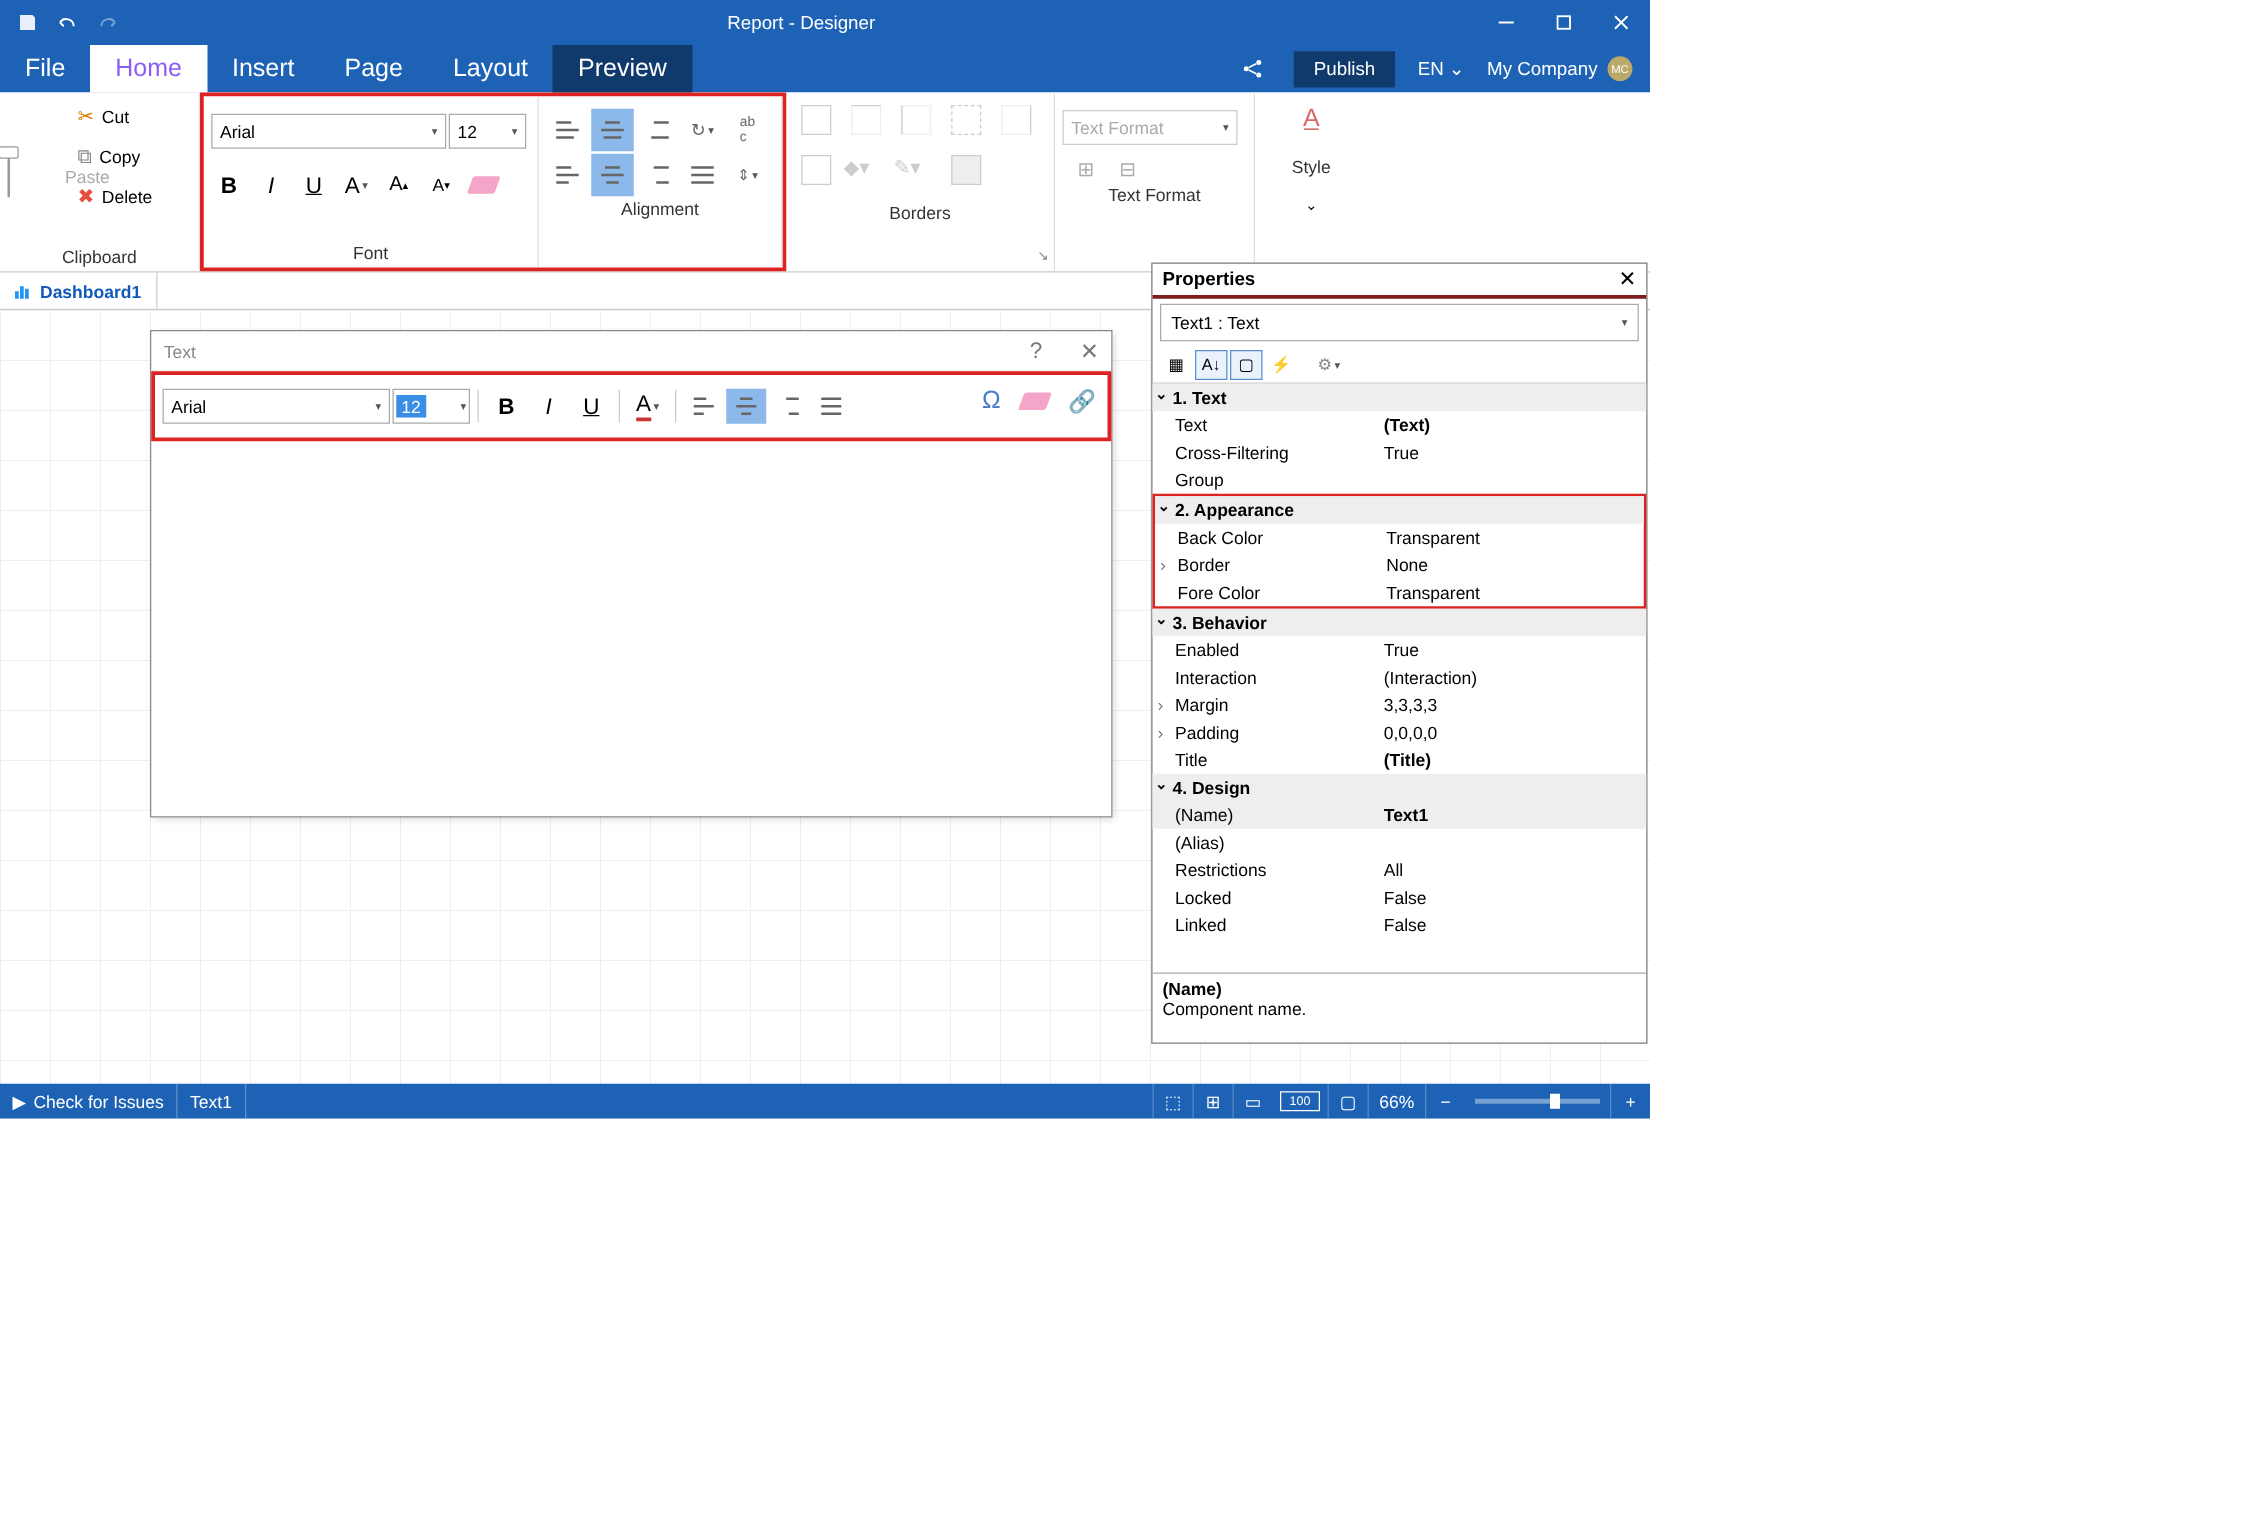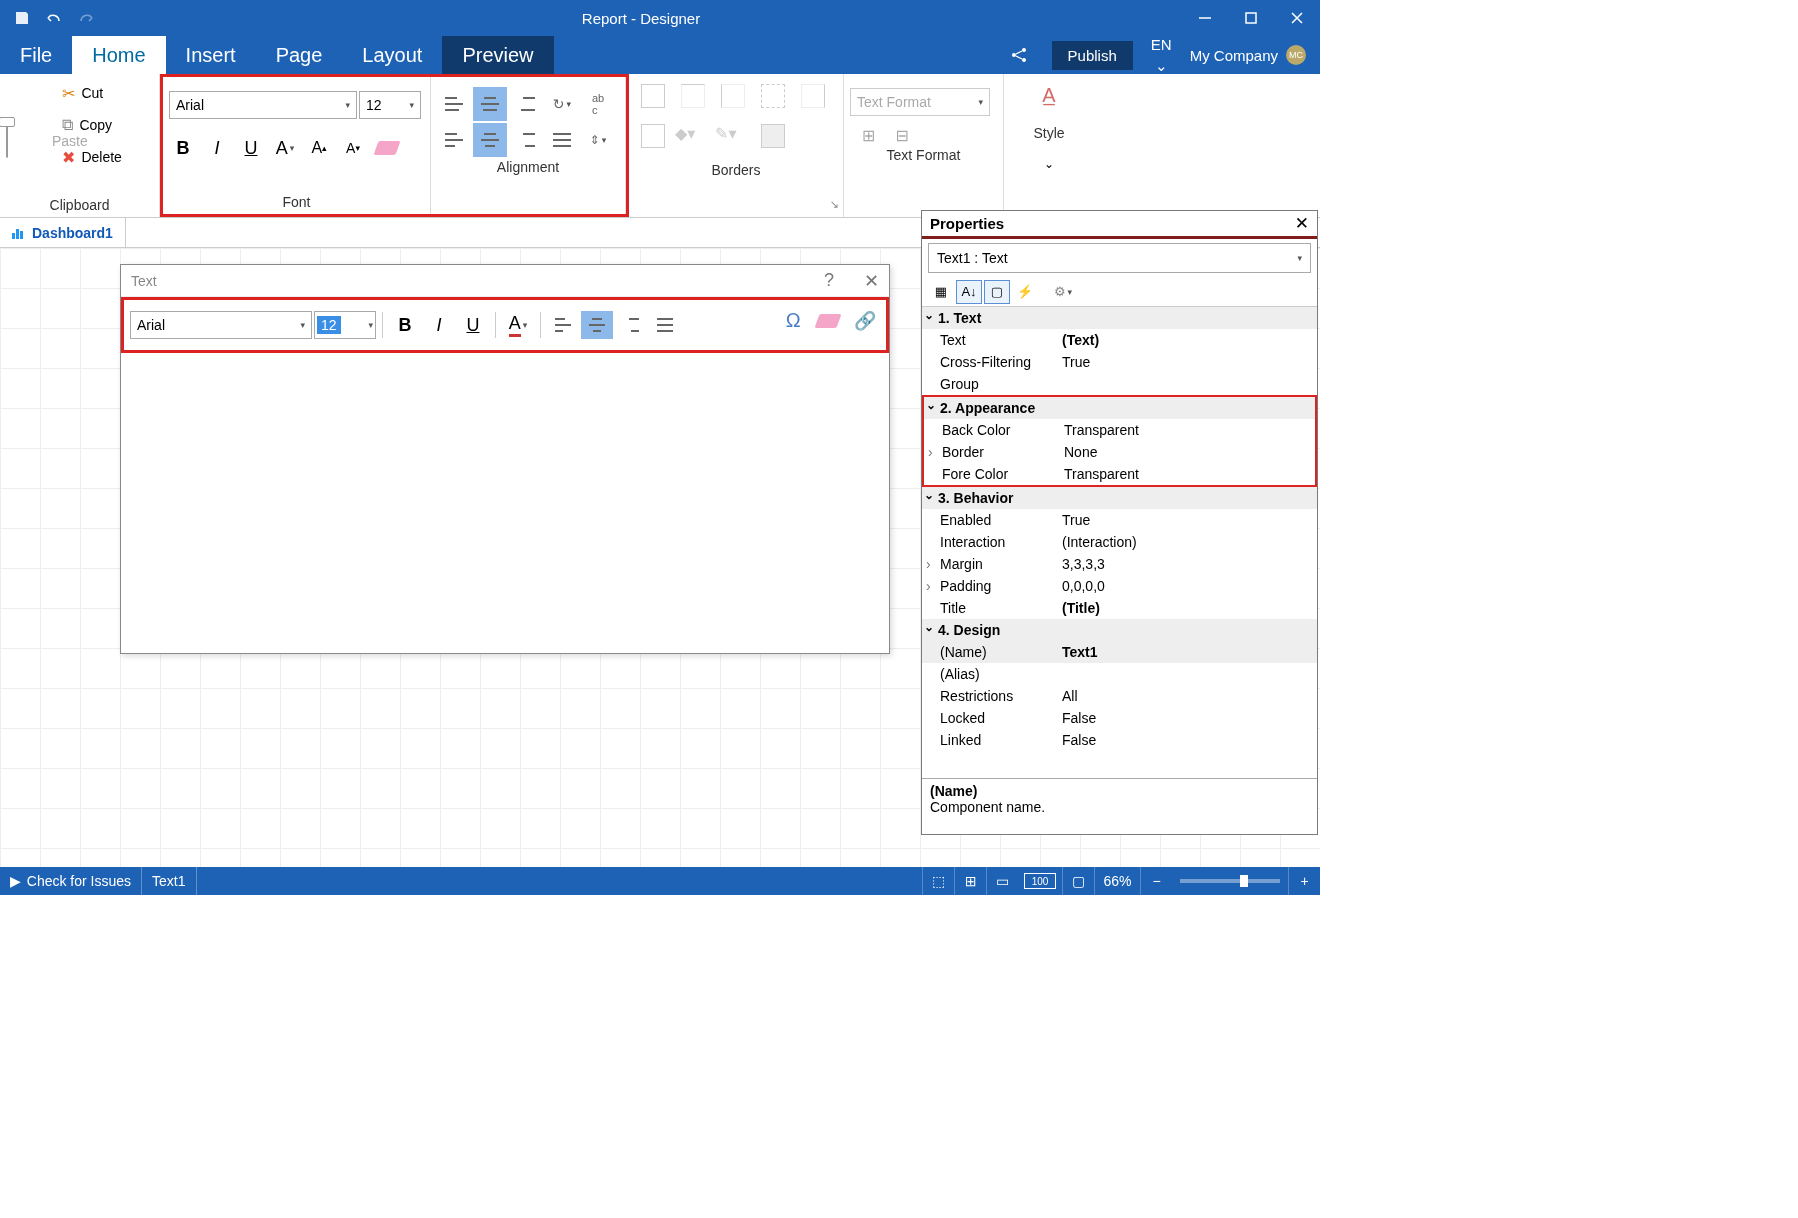--- a/index.html
+++ b/index.html
@@ -9,26 +9,26 @@
 .titlebar { height: 36px; background: #1d62b4; display: flex; align-items: center; color: #fff; }
 .qat { display: flex; gap: 4px; padding-left: 8px; }
 .qat-btn { width: 28px; height: 28px; display: flex; align-items: center; justify-content: center; cursor: pointer; }
 .title-text { flex: 1; text-align: center; font-size: 15px; }
 .winctrls { display: flex; }
 .winctrls div { width: 46px; height: 36px; display: flex; align-items: center; justify-content: center; cursor: pointer; }
 
 
 .menubar { height: 38px; background: #1d62b4; display: flex; align-items: stretch; color: #fff; }
 .menu-tab { padding: 0 20px; display: flex; align-items: center; font-size: 20px; cursor: pointer; }
-.menu-tab.active-home { background: #fff; color: #0369a1; }
+.menu-tab.active-home { background: #fff; color: #8b5cf6; }
 .menu-tab.active-preview { background: #103a6b; }
 .menubar-right { margin-left: auto; display: flex; align-items: center; gap: 18px; padding-right: 14px; }
 .share-icon { width: 30px; height: 30px; display:flex;align-items:center;justify-content:center;}
 .publish-btn { background: #103a6b; padding: 6px 16px; font-size: 15px; cursor: pointer; }
-.lang { font-size: 15px; cursor: pointer; display:flex; align-items:center; gap:4px;flex-direction:column;}
+.lang { font-size: 15px; cursor: pointer; display:flex; align-items:center; gap:4px;}
 .company { font-size: 15px; display:flex; align-items:center; gap:8px;}
 .avatar { width: 20px; height: 20px; border-radius: 50%; background: #bba96a; color:#fff; font-size: 9px; display:flex;align-items:center;justify-content:center;}
 
 
 .ribbon { height: 144px; background: #fff; border-bottom: 1px solid #ccc; display: flex; }
 .ribbon-group { border-right: 1px solid #ddd; display: flex; flex-direction: column; padding: 4px 6px 0 6px; }
 .ribbon-group-label { text-align: center; font-size: 14px; color: #333; padding: 2px 0 4px; }
 .ribbon-body { flex: 1; display: flex; }
 .paste-col { display: flex; flex-direction: row; align-items: center; width: 44px; padding-top:4px;gap:44px;}
 .paste-icon { width: 30px; height: 38px; border: 1px solid #999; border-radius: 2px; position: relative; }
@@ -104,21 +104,21 @@
 .pt-btn.sel{border-color:#5a8fd6;background:#eaf2fc;}
 .bolt{color:#f5b400;}
 .gear{color:#888;}
 .prop-grid{font-size:14px;}
 .prop-cat{background:#eee;padding:3px 6px 3px 16px;font-weight:700;position:relative;}
 .prop-cat::before{content:'⌄';position:absolute;left:2px;top:1px;font-size:12px;}
 .prop-row{display:flex;height:22px;align-items:center;}
 .prop-row:nth-child(even){} 
 .prop-k{width:140px;padding-left:18px;position:relative;}
 .prop-k.exp::before{content:'›';position:absolute;left:4px;top:0;color:#777;}
-.prop-v{flex:1;}
+.prop-v{flex:1;margin-left:45px;}
 .bold-v{font-weight:700;}
 .prop-row.sel-row{background:#eee;}
 .prop-desc{position:absolute;bottom:0;left:0;right:0;height:56px;border-top:1px solid #aaa;padding:4px 8px;font-size:14px;}
 .prop-desc b{display:block;}
 .app-red{border:2px solid #d22;}
 
 
 .statusbar{position:absolute;bottom:0;left:0;right:0;height:28px;background:#1d62b4;color:#fff;display:flex;align-items:center;font-size:14px;}
 .sb-sec{padding:0 10px;border-right:1px solid rgba(255,255,255,.3);height:100%;display:flex;align-items:center;gap:6px;}
 .sb-right{margin-left:auto;display:flex;align-items:center;height:100%;}

